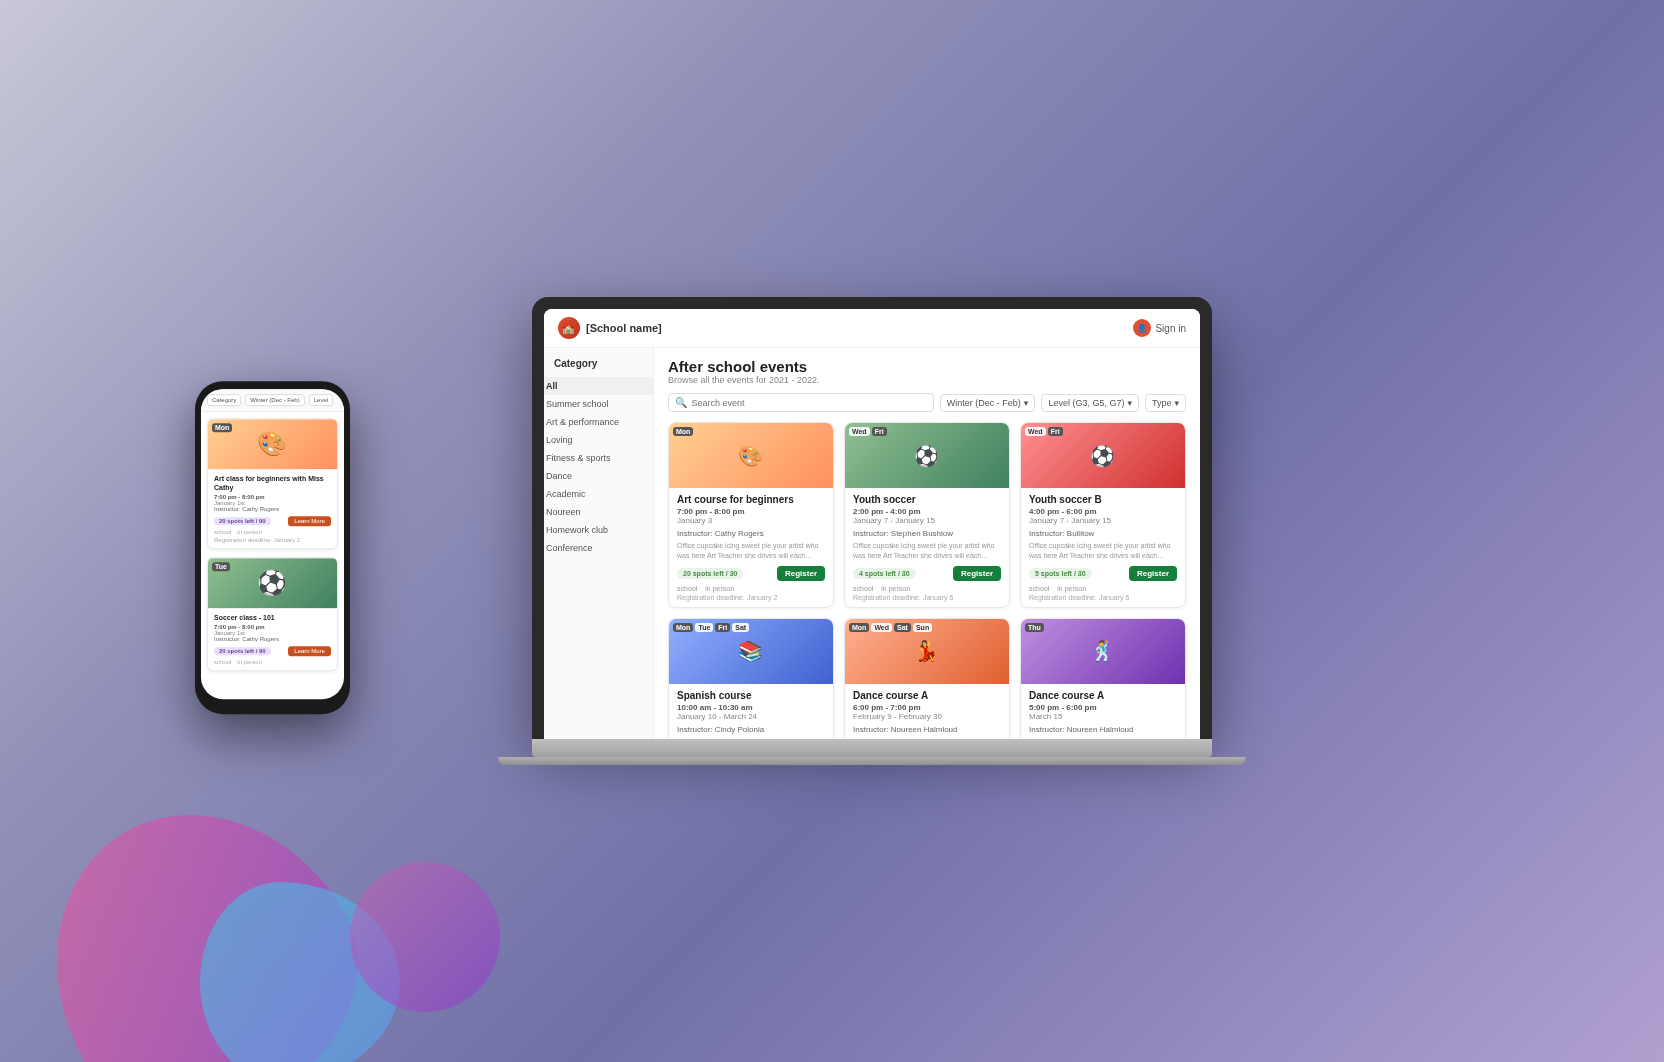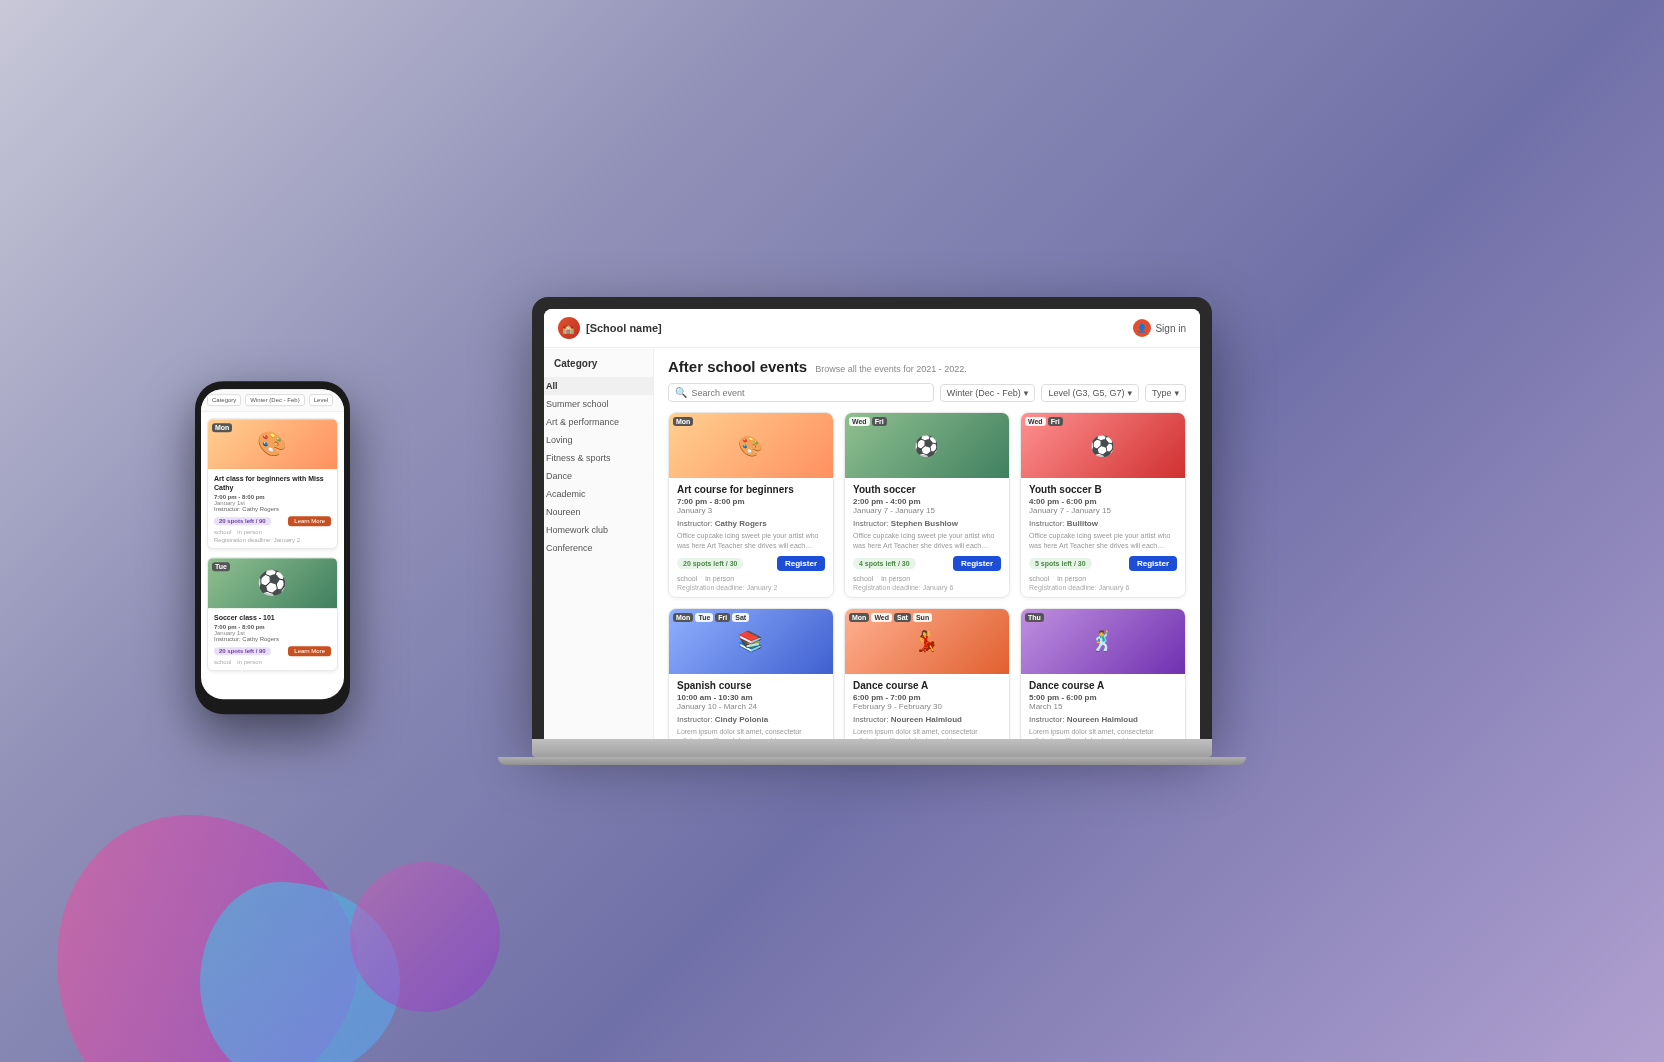--- a/index.html
+++ b/index.html
@@ -191,22 +191,22 @@
 
     
     .main-content {
       flex: 1;
       overflow-y: auto;
       padding: 10px 14px;
     }
     .page-title-row {
       display: flex;
       align-items: baseline;
-      gap: 8px;
       margin-bottom: 8px;
+      flex-direction: column;
     }
     .page-title {
       font-size: 15px;
       font-weight: 700;
       color: #222;
     }
     .page-subtitle {
       font-size: 9px;
       color: #888;
     }
@@ -306,21 +306,21 @@
     .card-dates {
       font-size: 8px;
       color: #888;
       margin-bottom: 4px;
     }
     .card-instructor {
       font-size: 8px;
       color: #666;
       margin-bottom: 3px;
     }
-    .card-instructor span { font-weight: 700; }
+    .card-instructor span { font-weight: 400; }
     .card-desc {
       font-size: 7px;
       color: #999;
       line-height: 1.4;
       margin-bottom: 5px;
       display: -webkit-box;
       -webkit-line-clamp: 2;
       -webkit-box-orient: vertical;
       overflow: hidden;
     }
@@ -332,21 +332,21 @@
     }
     .spots-badge {
       background: #e8f4e8;
       color: #4a8a4a;
       border-radius: 10px;
       padding: 2px 6px;
       font-size: 7px;
       font-weight: 600;
     }
     .register-btn {
-      background: #1d4ed8;
+      background: #15803d;
       color: white;
       border: none;
       border-radius: 4px;
       padding: 3px 8px;
       font-size: 8px;
       cursor: pointer;
       font-weight: 600;
     }
     .card-meta {
       display: flex;

